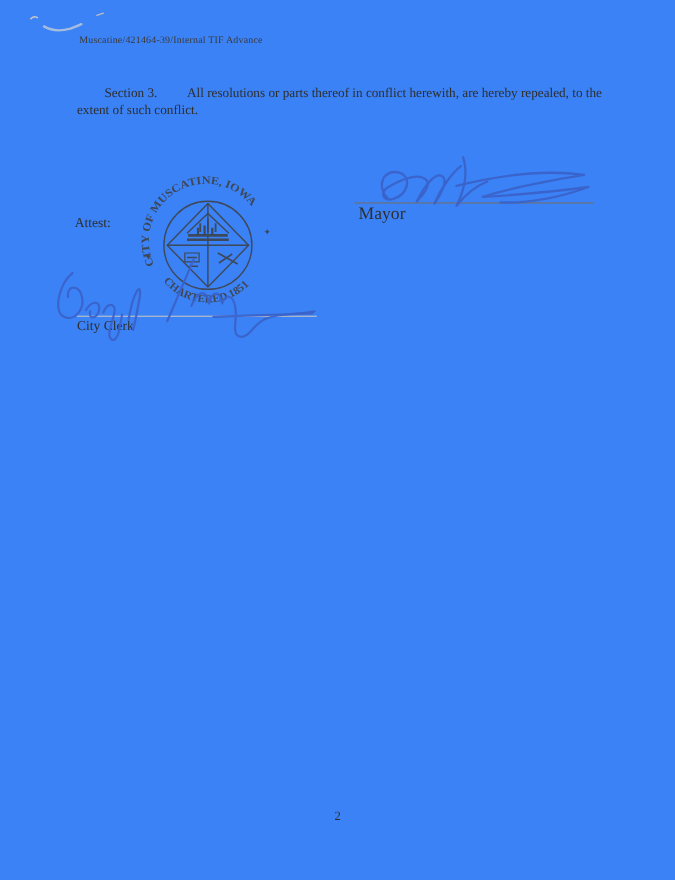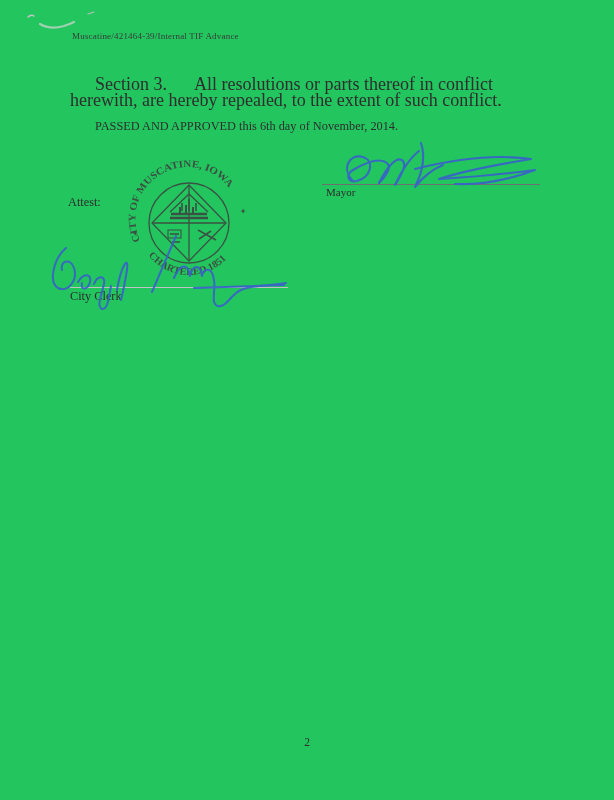--- a/index.html
+++ b/index.html
@@ -1,46 +1,46 @@
 <!DOCTYPE html>
 <html><head>
 <meta charset="utf-8">
 <style>
   html,body{margin:0;padding:0;background:#e9e9e9;}
   .page{
     position:relative;
     width:614px;height:800px;
     margin:0 auto;
-    background:#22c55e;
+    background:#3b82f6;
     overflow:hidden;
     font-family:"Liberation Serif", serif;
     color:#2e2e2e;
   }
   .doc-header{
     position:absolute;left:72px;top:31px;
     font-size:9px;letter-spacing:.2px;color:#3a3a3a;
   }
   .body-paragraph{
     position:absolute;left:70px;top:77px;width:480px;
-    font-size:18px;line-height:15.5px;text-align:left;
+    font-size:12px;line-height:15.5px;text-align:left;
   }
   .section-label{margin-left:25px;}
   .tab-gap{display:inline-block;width:27px;}
   .passed-line{
     position:absolute;left:95px;top:119px;width:470px;
     font-size:12.3px;
   }
   .mayor-block{
     position:absolute;left:322px;top:170px;width:220px;
   }
   .sig-line-dark{
     border-bottom:1.2px solid #6f6f6f;
     height:14px;width:218px;
   }
-  .mayor-label{font-size:11px;margin-top:1px;margin-left:4px;}
+  .mayor-label{font-size:16px;margin-top:1px;margin-left:4px;}
   .attest-label{
     position:absolute;left:68px;top:195px;
     font-size:12.3px;
   }
   .clerk-block{
     position:absolute;left:70px;top:274px;width:220px;
   }
   .sig-line-faint{
     border-bottom:1px solid #c2c2c2;
     height:13px;width:218px;
@@ -66,21 +66,20 @@
     <path d="M24,18 q10,6 24,2 q6,-2 10,-4" stroke="#d4d4d4" stroke-width="2.2" fill="none" stroke-linecap="round" opacity="0.7"></path>
     <path d="M72,8 l6,-2" stroke="#bdbdbd" stroke-width="1.2" fill="none" stroke-linecap="round"></path>
   </svg>
 
   <div class="doc-header">Muscatine/421464-39/Internal TIF Advance</div>
 
   <p class="body-paragraph" style="margin:0;">
     <span class="section-label">Section 3.</span><span class="tab-gap"></span><span>All resolutions or parts thereof in conflict herewith, are hereby repealed, to the extent of such conflict.</span>
   </p>
 
-  <p class="passed-line" style="margin:0;">PASSED AND APPROVED this 6th day of November, 2014.</p>
 
   <div class="mayor-block">
     <div class="sig-line-dark"></div>
     <div class="mayor-label">Mayor</div>
   </div>
 
   <svg class="mayor-sig-svg" width="228" height="60" viewBox="0 0 228 60">
     <g stroke="#3a62c9" stroke-width="2.1" fill="none" stroke-linecap="round" stroke-linejoin="round" opacity="0.92">
       <path d="M30,44 C18,32 26,16 40,20 C52,24 48,40 34,44 C25,46 22,38 30,33 C42,26 56,20 64,26 C70,31 60,42 56,46"></path>
       <path d="M56,46 C64,30 74,18 80,24 C84,29 76,42 72,48 C78,34 88,20 96,14"></path>

